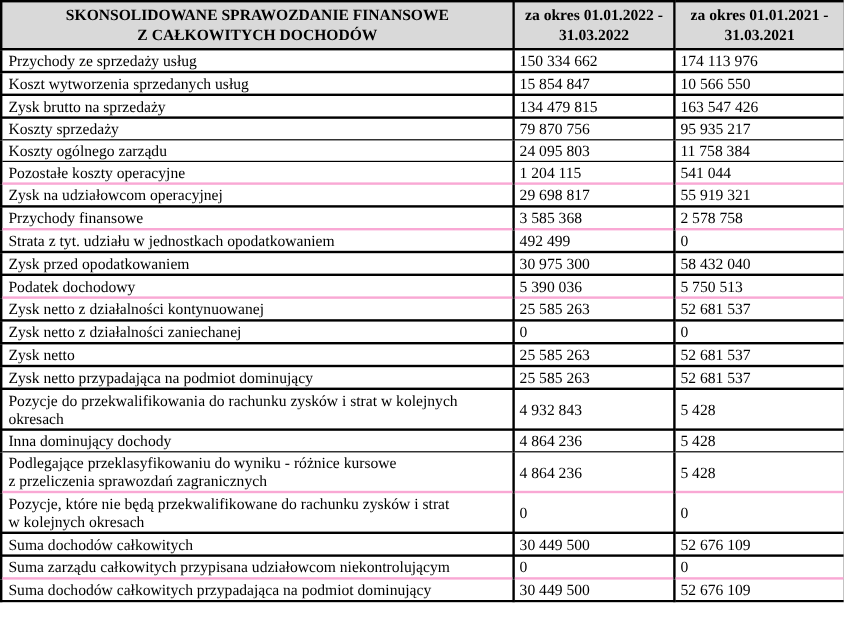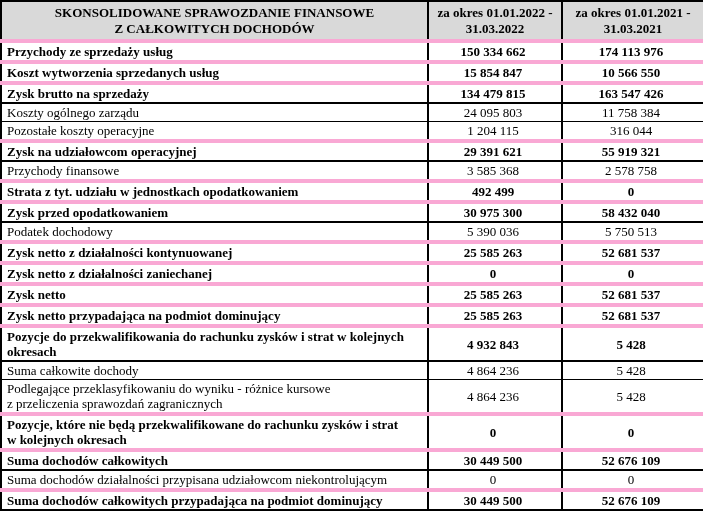--- a/index.html
+++ b/index.html
@@ -29,33 +29,33 @@
   .statement-table th {
     background: #d9d9d9;
     font-weight: bold;
     white-space: pre-line;
     border-top: 2px solid #000;
     border-bottom: 2px solid #000;
     height: 40px;
     line-height: 16px;
   }
   .statement-table tr.bold td {
-    font-weight: bold;
-    border-top: 4px solid #f9a8d4;
+    font-weight: normal;
+    border-top: 2px solid #f9a8d4;
     border-bottom: 2px solid #000;
   }
   .statement-table tbody tr:last-child td { border-bottom: 2px solid #000; }
   .statement-table td.label {
     text-align: left;
     padding-left: 5px;
     white-space: pre-line;
     height: 18px;
   }
   .statement-table td.num {
-    text-align: center;
+    text-align: left;
     padding-right: 8px;
     white-space: nowrap;
   }
 </style>
 </head>
 <body>
 
 <table class="statement-table">
   <colgroup>
     <col style="width:427px">
@@ -82,32 +82,37 @@
         <td class="label">Koszt wytworzenia sprzedanych usług</td>
         <td class="num">15 854 847</td>
         <td class="num">10 566 550</td>
       </tr>
       <tr class="bold">
         <td class="label">Zysk brutto na sprzedaży</td>
         <td class="num">134 479 815</td>
         <td class="num">163 547 426</td>
       </tr>
       <tr>
+        <td class="label">Koszty sprzedaży</td>
+        <td class="num">79 870 756</td>
+        <td class="num">95 935 217</td>
+      </tr>
+      <tr>
         <td class="label">Koszty ogólnego zarządu</td>
         <td class="num">24 095 803</td>
         <td class="num">11 758 384</td>
       </tr>
       <tr>
         <td class="label">Pozostałe koszty operacyjne</td>
         <td class="num">1 204 115</td>
-        <td class="num">316 044</td>
+        <td class="num">541 044</td>
       </tr>
       <tr class="bold">
         <td class="label">Zysk na udziałowcom operacyjnej</td>
-        <td class="num">29 391 621</td>
+        <td class="num">29 698 817</td>
         <td class="num">55 919 321</td>
       </tr>
       <tr>
         <td class="label">Przychody finansowe</td>
         <td class="num">3 585 368</td>
         <td class="num">2 578 758</td>
       </tr>
       <tr class="bold">
         <td class="label">Strata z tyt. udziału w jednostkach opodatkowaniem</td>
         <td class="num">492 499</td>
@@ -143,21 +148,21 @@
         <td class="num">25 585 263</td>
         <td class="num">52 681 537</td>
       </tr>
       <tr class="bold">
         <td class="label">Pozycje do przekwalifikowania do rachunku zysków i strat w kolejnych
 okresach</td>
         <td class="num">4 932 843</td>
         <td class="num">5 428</td>
       </tr>
       <tr>
-        <td class="label">Suma całkowite dochody</td>
+        <td class="label">Inna dominujący dochody</td>
         <td class="num">4 864 236</td>
         <td class="num">5 428</td>
       </tr>
       <tr>
         <td class="label">Podlegające przeklasyfikowaniu do wyniku - różnice kursowe
 z przeliczenia sprawozdań zagranicznych</td>
         <td class="num">4 864 236</td>
         <td class="num">5 428</td>
       </tr>
       <tr class="bold">
@@ -165,21 +170,21 @@
 w kolejnych okresach</td>
         <td class="num">0</td>
         <td class="num">0</td>
       </tr>
       <tr class="bold">
         <td class="label">Suma dochodów całkowitych</td>
         <td class="num">30 449 500</td>
         <td class="num">52 676 109</td>
       </tr>
       <tr>
-        <td class="label">Suma dochodów działalności przypisana udziałowcom niekontrolującym</td>
+        <td class="label">Suma zarządu całkowitych przypisana udziałowcom niekontrolującym</td>
         <td class="num">0</td>
         <td class="num">0</td>
       </tr>
       <tr class="bold">
         <td class="label">Suma dochodów całkowitych przypadająca na podmiot dominujący</td>
         <td class="num">30 449 500</td>
         <td class="num">52 676 109</td>
       </tr>
     </tbody>
 </table>

